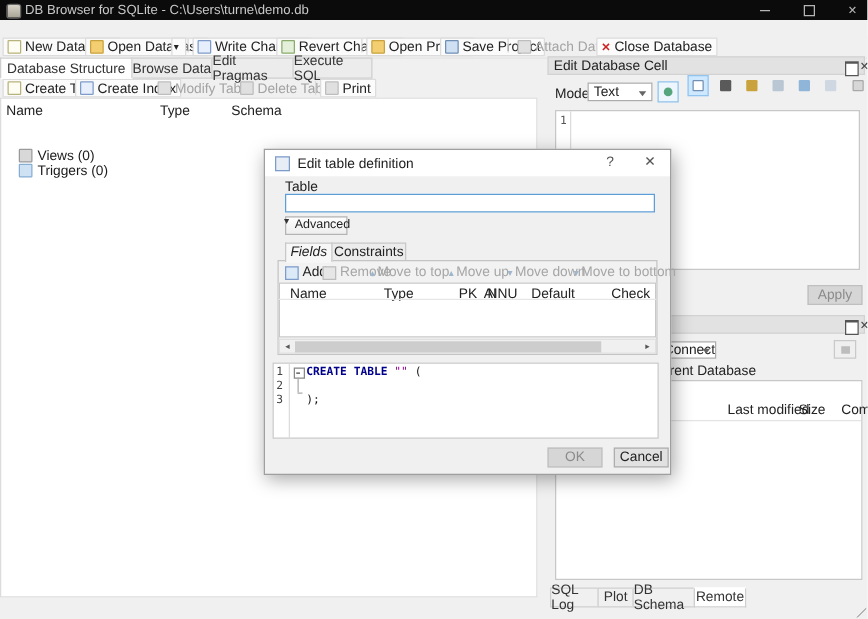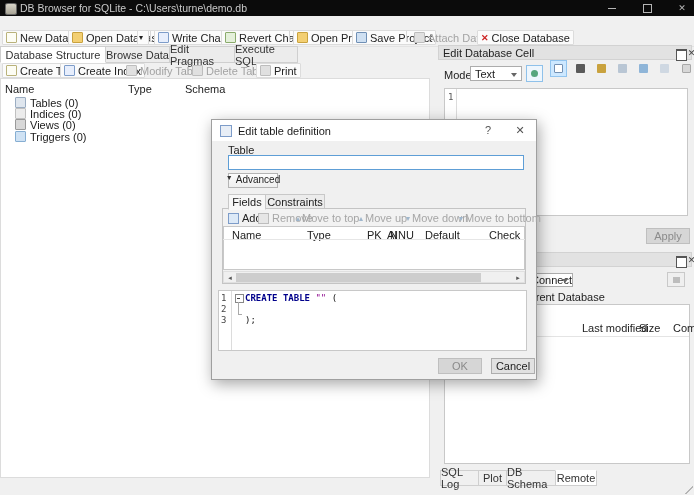--- a/index.html
+++ b/index.html
@@ -186,28 +186,20 @@
     <div class="tb-btn" style="left:256px;top:1px;">
       <span class="mini-ic ic-gray"></span>
       <span>Print</span>
     </div>
   </div>
 
   <div class="abs" id="treepanel">
     <span class="th" style="left:4px;">Name</span>
     <span class="th" style="left:127px;">Type</span>
     <span class="th" style="left:184px;">Schema</span>
-    <div class="tree-row" style="top:18px;">
-      <span class="tree-ic ti-tables"></span>
-      <span>Tables (0)</span>
-    </div>
-    <div class="tree-row" style="top:29px;">
-      <span class="tree-ic ti-indices"></span>
-      <span>Indices (0)</span>
-    </div>
     <div class="tree-row" style="top:40px;">
       <span class="tree-ic ti-views"></span>
       <span>Views (0)</span>
     </div>
     <div class="tree-row" style="top:52px;">
       <span class="tree-ic ti-triggers"></span>
       <span>Triggers (0)</span>
     </div>
   </div>
 
@@ -287,21 +279,21 @@
       <span>Edit table definition</span>
       <span class="dlg-btn" style="left:262px;">?</span>
       <span class="dlg-btn" style="left:294px;">✕</span>
     </div>
     <span class="lbl" style="left:16px;top:24px;">Table</span>
     <input id="tbl-input" type="text" value="" style="">
     <div id="adv-btn">
       <span style="font-size:7px;margin-right:3px;color:#333;">▼</span>
       <span>Advanced</span>
     </div>
-    <div class="dtab active" style="left:16px;width:36px;">Fields</div>
+    <div class="dtab active" style="left:16px;width:36px;font-style:italic;">Fields</div>
     <div class="dtab" style="left:53px;width:58px;">Constraints</div>
     <div id="dlg-pane"></div>
 
     <div class="ftb" style="left:16px;">
       <span class="addic"></span>
       <span>Add</span>
     </div>
     <div class="ftb dis" style="left:46px;">
       <span class="addic" style="background:#e6e6e6;border-color:#bdbdbd;"></span>
       <span>Remove</span>

